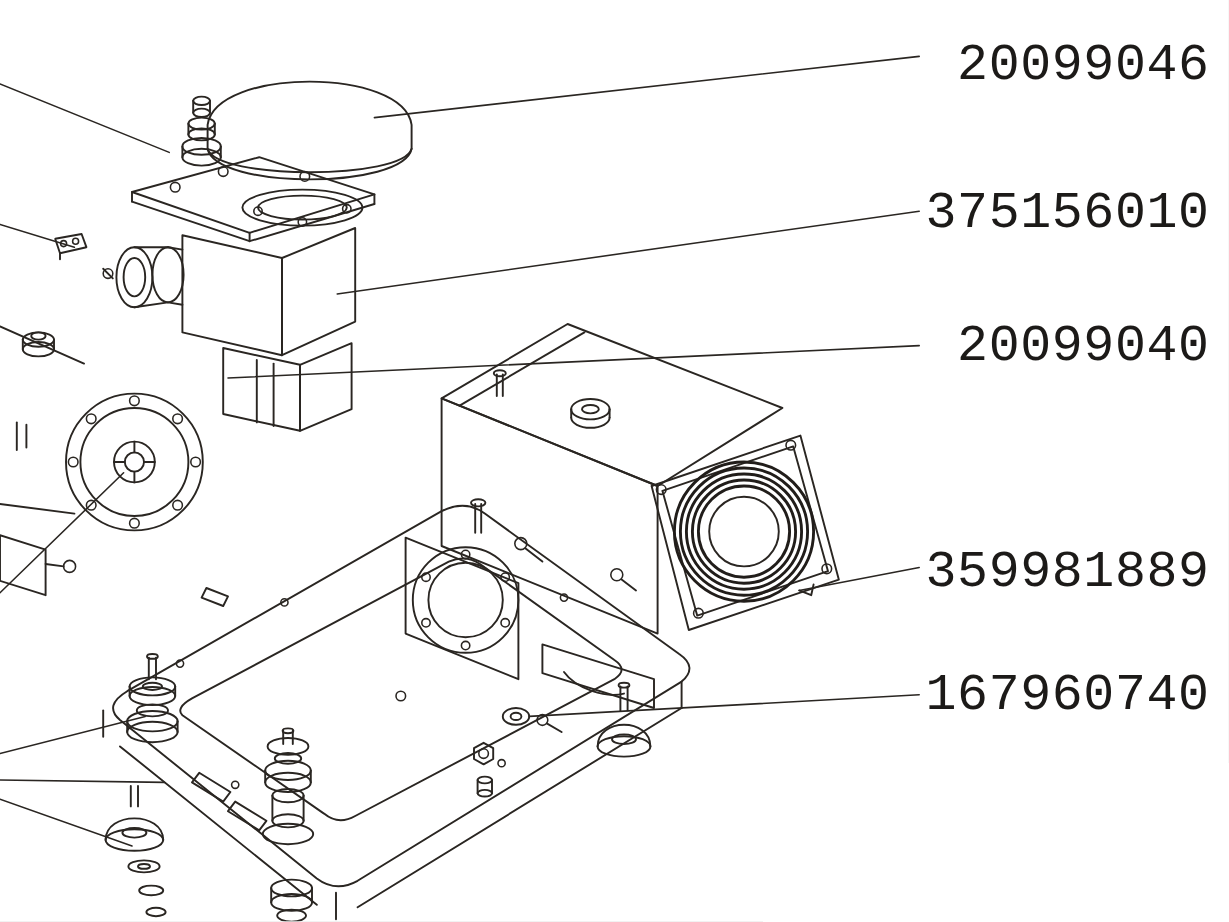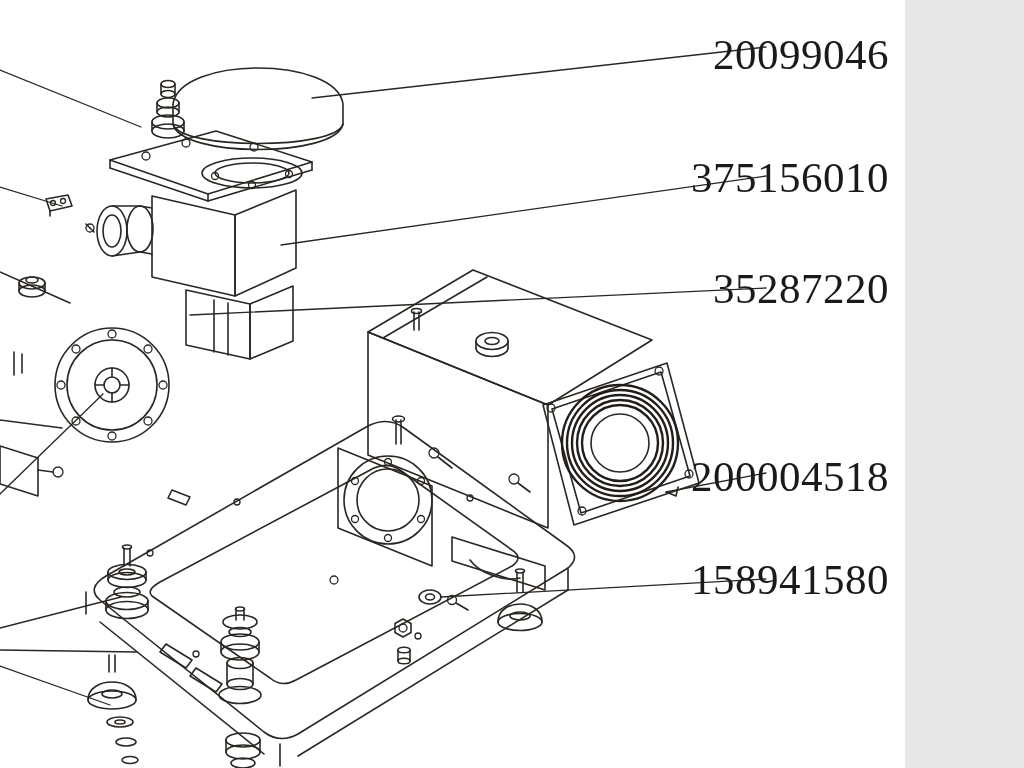--- a/index.html
+++ b/index.html
@@ -1,18 +1,18 @@
 <!DOCTYPE html>
 <html><head>
 <meta charset="utf-8">
 <style>
   html,body{margin:0;padding:0;background:#e8e8e8;}
   .stage{
-    position:relative;width:905px;height:768px;background:#ffffff;
-    overflow:hidden;font-family:Liberation Serif, serif;
+    position:relative;width:1024px;height:768px;background:#ffffff;
+    overflow:hidden;font-family:Liberation Mono, monospace;
   }
   svg.diagram{position:absolute;left:0;top:0;}
   svg.diagram *{vector-effect:none;}
   .ln{fill:none;stroke:#2a2622;stroke-width:1.6;stroke-linejoin:round;stroke-linecap:round;}
   .leader{fill:none;stroke:#2a2622;stroke-width:1.3;stroke-linecap:round;}
   .grille{fill:none;stroke:#211d1a;stroke-width:2.4;}
   .hole{fill:none;stroke:#2a2622;stroke-width:1.3;}
   .part-label{
     position:absolute;right:16px;font-size:43px;line-height:1;
     color:#1c1a18;letter-spacing:0.5px;white-space:nowrap;text-align:right;
@@ -296,17 +296,17 @@
     <g>
       <ellipse class="ln" cx="430" cy="597" rx="11" ry="7"></ellipse>
       <ellipse class="ln" cx="430" cy="597" rx="4.5" ry="3"></ellipse>
       <circle class="hole" cx="452" cy="600" r="4.5"></circle>
       <line class="ln" x1="456" y1="603" x2="468" y2="610"></line>
     </g>
   </svg>
 
   <div class="part-label" style="top:33px">20099046</div>
   <div class="part-label" style="top:156px">375156010</div>
-  <div class="part-label" style="top:267px">35287220</div>
-  <div class="part-label" style="top:455px">200004518</div>
-  <div class="part-label" style="top:558px">158941580</div>
+  <div class="part-label" style="top:267px">20099040</div>
+  <div class="part-label" style="top:455px">359981889</div>
+  <div class="part-label" style="top:558px">167960740</div>
 
 </div>
 
 </body></html>

